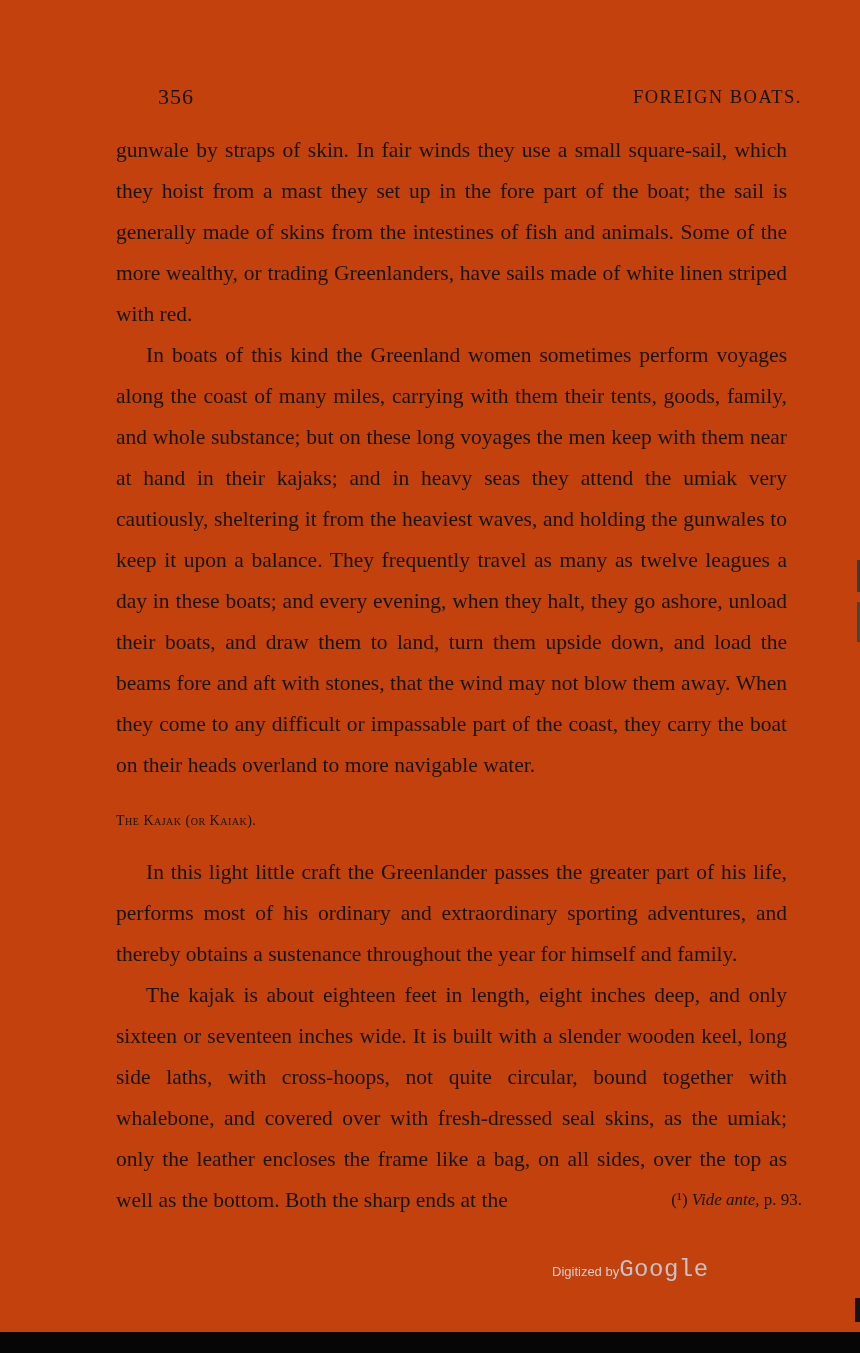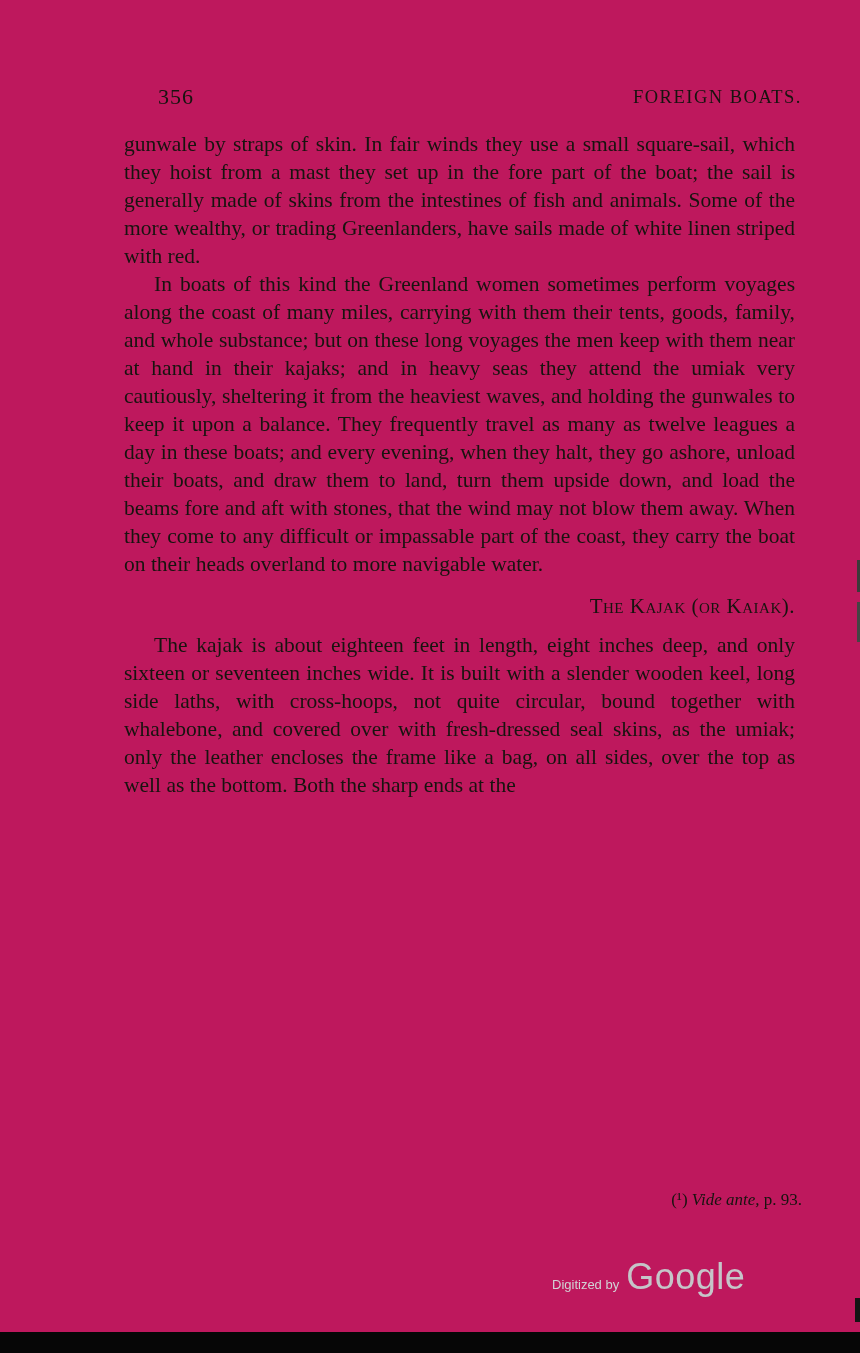--- a/index.html
+++ b/index.html
@@ -1,20 +1,20 @@
 <!DOCTYPE html>
 <html><head>
 <meta charset="utf-8">
 <style>
   html, body { margin: 0; padding: 0; background: #ffffff; }
   .page {
     position: relative;
     width: 860px;
     height: 1353px;
-    background: #be185d;
+    background: #c2410c;
     overflow: hidden;
     font-family: "Liberation Serif", "DejaVu Serif", serif;
     color: #17140f;
   }
   .page-number {
     position: absolute;
     top: 84px;
     left: 158px;
     font-size: 22px;
     letter-spacing: 1px;
@@ -24,63 +24,62 @@
     top: 87px;
     left: 132px;
     width: 670px;
     text-align: right;
     font-size: 18.5px;
     letter-spacing: 1.5px;
   }
   .text-block {
     position: absolute;
     top: 130px;
-    left: 124px;
+    left: 116px;
     width: 671px;
     font-size: 21.5px;
-    line-height: 28px;
+    line-height: 41px;
     text-align: justify;
   }
   .text-block p { margin: 0; }
   .text-block p.indent { text-indent: 30px; }
   .section-heading {
     margin: 14px 0 11px 0;
-    text-align: right;
-    font-size: 21px;
+    text-align: left;
+    font-size: 14px;
     font-weight: normal;
     font-variant-caps: small-caps;
     letter-spacing: 0.5px;
     text-indent: 0;
   }
   .footnote {
     position: absolute;
     top: 1190px;
     left: 131px;
     width: 671px;
     text-align: right;
     font-size: 17px;
   }
   .footnote .italic { font-style: italic; }
   .watermark {
     position: absolute;
     top: 1256px;
     left: 552px;
     display: flex;
     align-items: baseline;
-    gap: 7px;
     user-select: none;
   }
   .wm-prefix {
     font-family: "Liberation Sans", sans-serif;
     font-size: 13px;
     color: #d2d2d5;
   }
   .wm-logo {
-    font-family: Liberation Sans, sans-serif;
-    font-size: 36px;
+    font-family: Liberation Mono, monospace;
+    font-size: 24px;
     color: #c5c5c9;
     letter-spacing: 0.5px;
   }
   .scan-bar {
     position: absolute;
     left: 0;
     right: 0;
     bottom: 0;
     height: 21px;
     background: #060606;
@@ -96,20 +95,21 @@
 <div class="page">
 
   <span class="page-number">356</span>
 
   <div class="running-title">FOREIGN BOATS.</div>
 
   <div class="text-block">
     <p>gunwale by straps of skin.  In fair winds they use a small square-sail, which they hoist from a mast they set up in the fore part of the boat; the sail is generally made of skins from the intestines of fish and animals.  Some of the more wealthy, or trading Greenlanders, have sails made of white linen striped with red.</p>
     <p class="indent">In boats of this kind the Greenland women sometimes perform voyages along the coast of many miles, carrying with them their tents, goods, family, and whole substance; but on these long voyages the men keep with them near at hand in their kajaks; and in heavy seas they attend the umiak very cautiously, sheltering it from the heaviest waves, and holding the gunwales to keep it upon a balance.  They frequently travel as many as twelve leagues a day in these boats; and every evening, when they halt, they go ashore, unload their boats, and draw them to land, turn them upside down, and load the beams fore and aft with stones, that the wind may not blow them away.  When they come to any difficult or impassable part of the coast, they carry the boat on their heads overland to more navigable water.</p>
     <h2 class="section-heading">The Kajak (or Kaiak).</h2>
+    <p class="indent">In this light little craft the Greenlander passes the greater part of his life, performs most of his ordinary and extraordinary sporting adventures, and thereby obtains a sustenance throughout the year for himself and family.</p>
     <p class="indent">The kajak is about eighteen feet in length, eight inches deep, and only sixteen or seventeen inches wide.  It is built with a slender wooden keel, long side laths, with cross-hoops, not quite circular, bound together with whalebone, and covered over with fresh-dressed seal skins, as the umiak; only the leather encloses the frame like a bag, on all sides, over the top as well as the bottom.  Both the sharp ends at the</p>
   </div>
 
   <div class="footnote">
     <span>(¹)</span>
     <span class="italic">Vide ante,</span>
     <span>p. 93.</span>
   </div>
 
   <div class="watermark">

